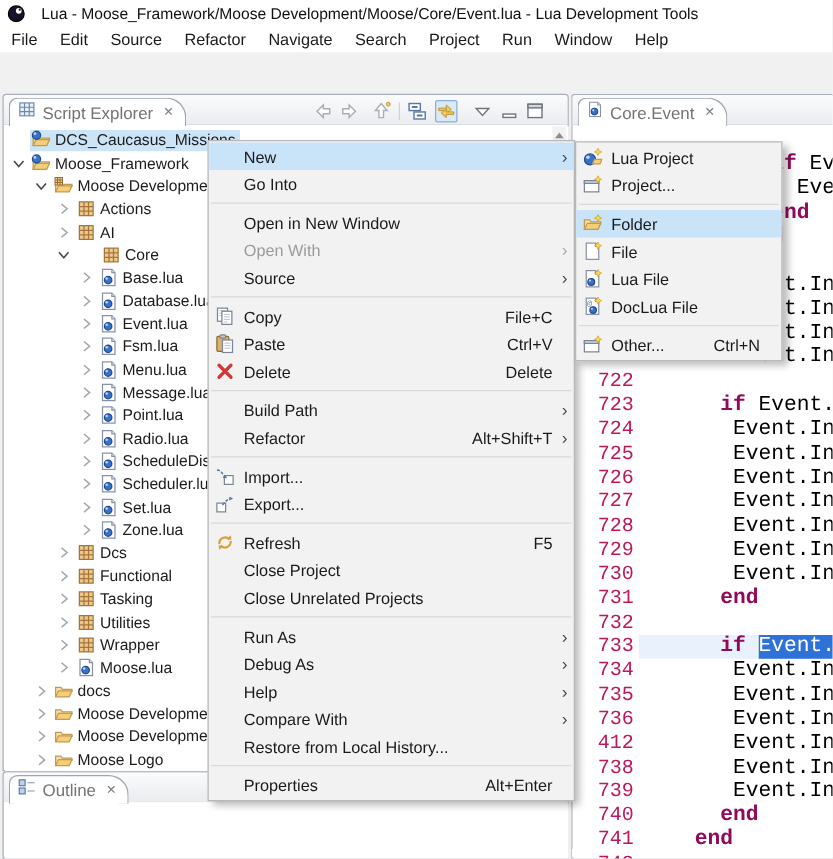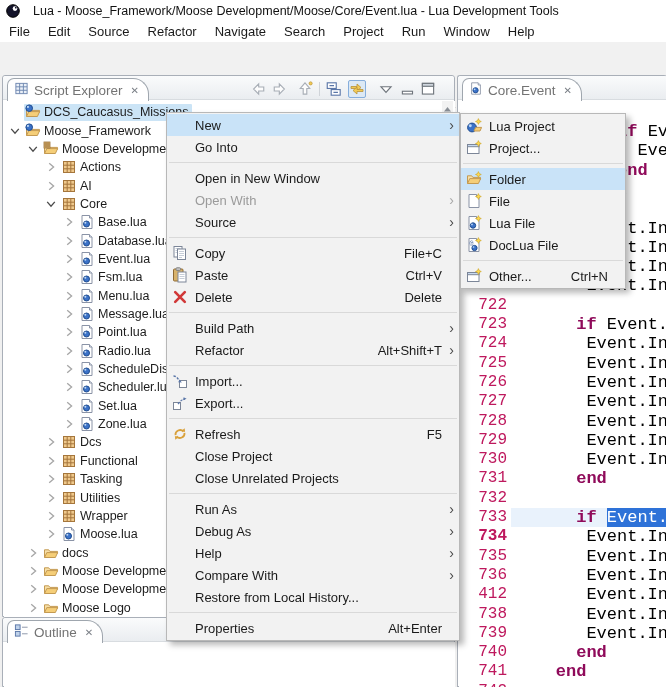--- a/index.html
+++ b/index.html
@@ -308,21 +308,21 @@
               <svg width="16" height="16" viewBox="0 0 16 16">
                 <g stroke="#A5763C" fill="#EFC98C">
                   <rect x="2.5" y="2.5" width="11" height="11"></rect>
                   <path d="M2.5 6.2h11M2.5 9.8h11M6.2 2.5v11M9.8 2.5v11" fill="none"></path>
                 </g>
               </svg>
             </span>
             <span class="tw-label">AI</span>
           </span>
         </div>
-        <div class="tree-row" style="top: 93.75px; left: 41px;">
+        <div class="tree-row" style="top: 93.75px; left: 41px; gap: 20px;">
           <span class="tw-arrow">
             <svg width="12" height="12" viewBox="0 0 12 12">
               <path d="M2.2 3.8 L6 8.2 L9.8 3.8" fill="none" stroke="#4A4A4A" stroke-width="1.3"></path>
             </svg>
           </span>
           <span class="tw-group">
             <span class="tw-icon">
               <svg width="16" height="16" viewBox="0 0 16 16">
                 <g stroke="#A5763C" fill="#EFC98C">
                   <rect x="2.5" y="2.5" width="11" height="11"></rect>
@@ -794,21 +794,21 @@
         <div class="ln" style="top: 330.8px;">729</div>
         <div class="cl" style="top: 330.8px;">       Event.IniTypeName = Event.IniDCSUnit:getTypeName()</div>
         <div class="ln" style="top: 350.1px;">730</div>
         <div class="cl" style="top: 350.1px;">       Event.IniCoalition = Event.IniDCSUnit:getCoalition()</div>
         <div class="ln" style="top: 369.4px;">731</div>
         <div class="cl" style="top: 369.4px;">      <span class="kw">end</span></div>
         <div class="ln" style="top: 388.7px;">732</div>
         <div class="cl" style="top: 388.7px;"></div>
         <div class="ln" style="top: 408px;">733</div>
         <div class="cl cur" style="top: 408px;">      <span class="kw">if</span> <span class="selcode">Event.I</span>niObjectCategory == Object.Category.STATIC </div>
-        <div class="ln" style="top: 427.3px; font-weight: bold;">734</div>
+        <div class="ln" style="top: 427.3px;">734</div>
         <div class="cl" style="top: 427.3px;">       Event.IniDCSUnit = Event.initiator</div>
         <div class="ln" style="top: 446.6px;">735</div>
         <div class="cl" style="top: 446.6px;">       Event.IniDCSUnitName = Event.IniDCSUnit:getName()</div>
         <div class="ln" style="top: 465.9px;">736</div>
         <div class="cl" style="top: 465.9px;">       Event.IniUnitName = Event.IniDCSUnitName</div>
         <div class="ln" style="top: 485.2px;">412</div>
         <div class="cl" style="top: 485.2px;">       Event.IniUnit = STATIC:FindByName( Event.IniDCSUnitName )</div>
         <div class="ln" style="top: 504.5px;">738</div>
         <div class="cl" style="top: 504.5px;">       Event.IniCategory = Event.IniDCSUnit:getDesc().category</div>
         <div class="ln" style="top: 523.8px;">739</div>

